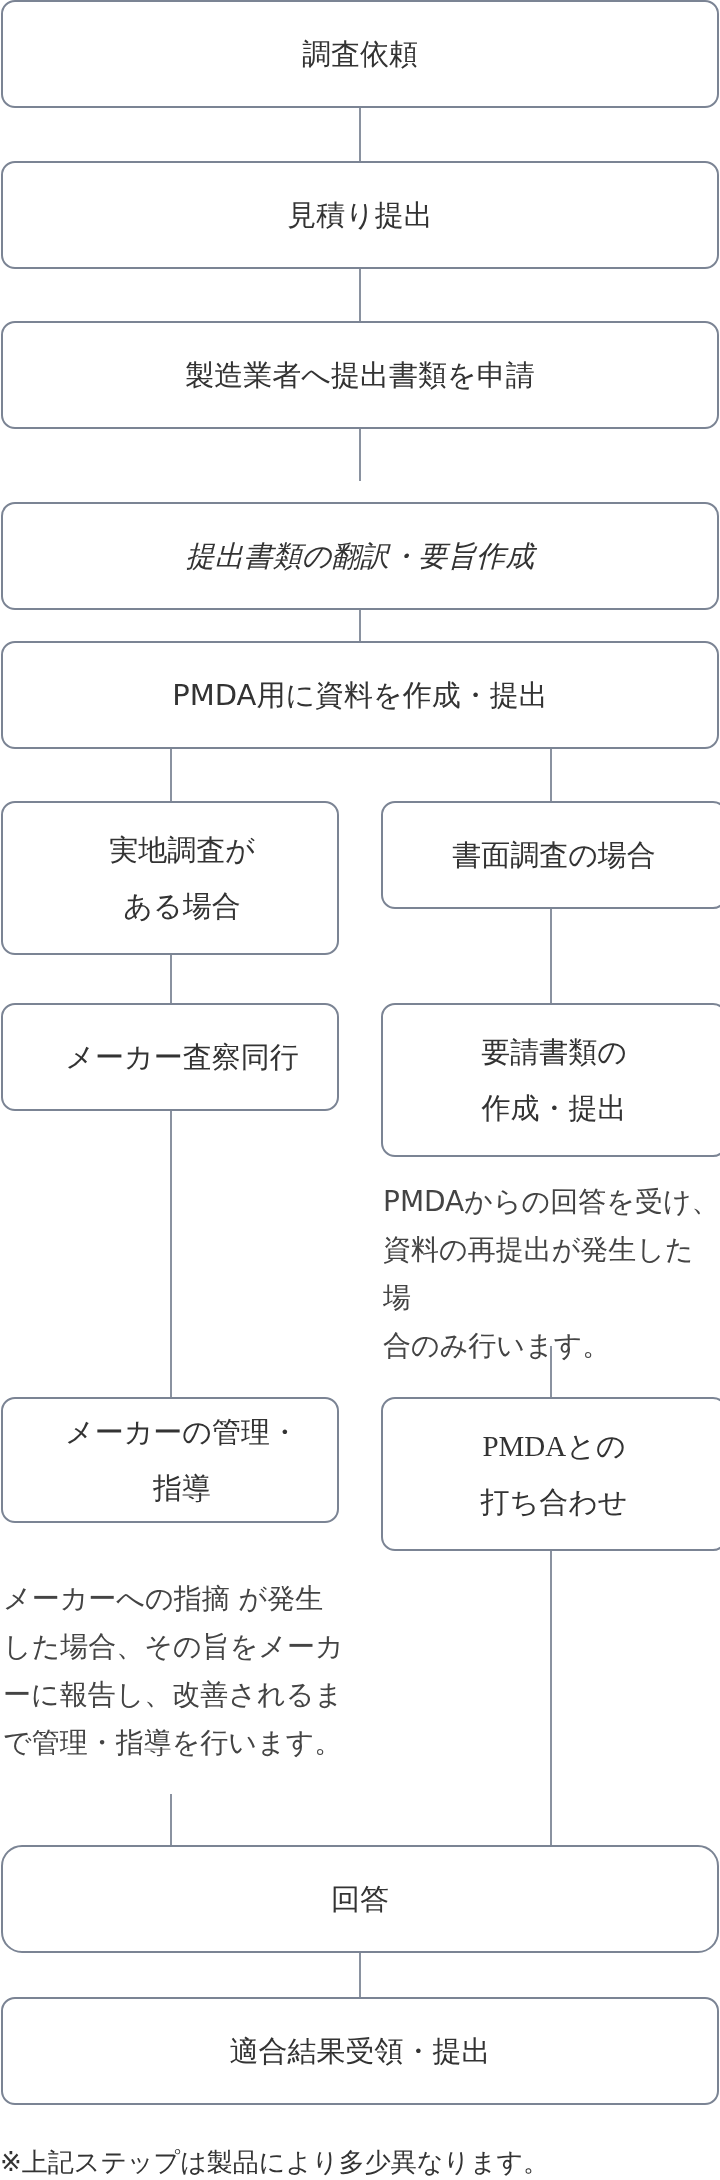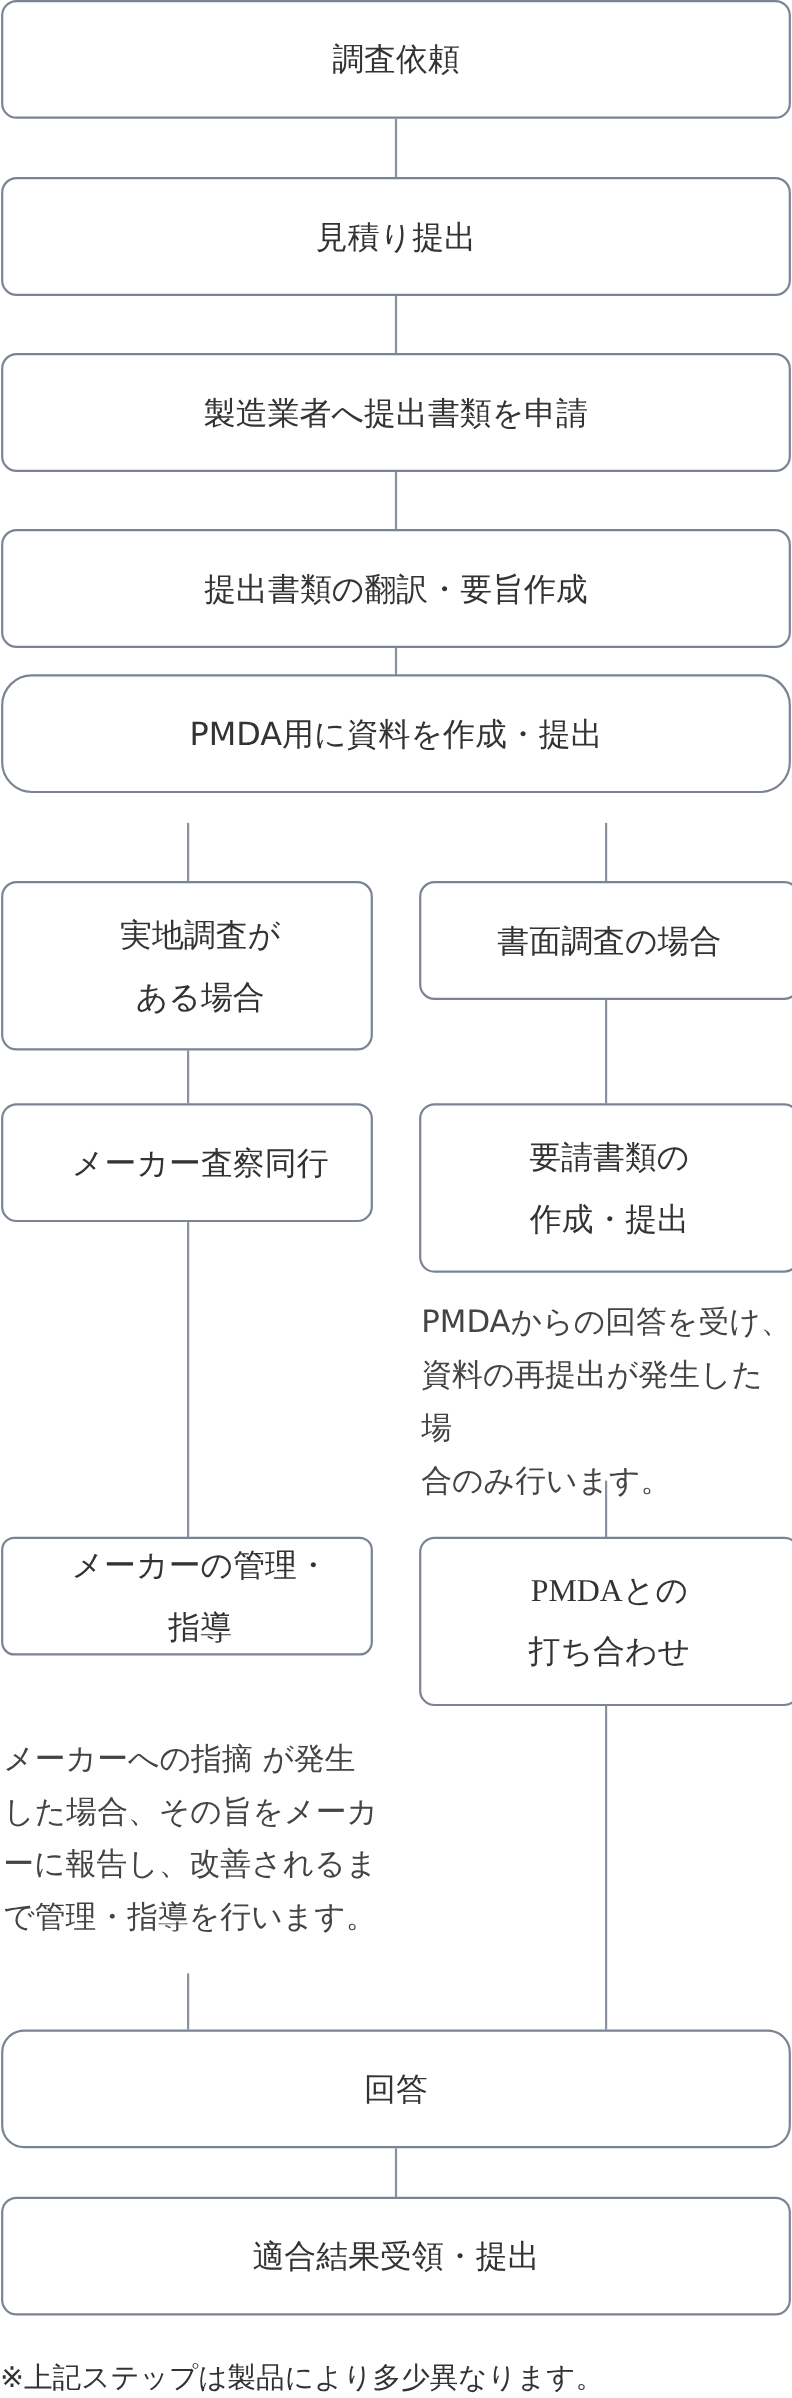--- a/index.html
+++ b/index.html
@@ -34,44 +34,44 @@
 
 <div class="box full" style="top:0px;">
     <span>調査依頼</span>
   </div>
 <div class="box full" style="top:161px;">
     <span>見積り提出</span>
   </div>
 <div class="box full" style="top:321px;">
     <span>製造業者へ提出書類を申請</span>
   </div>
-<div class="box full" style="top:481px;">
+<div class="box full" style="top:502px;font-style:italic;">
     <span>提出書類の翻訳・要旨作成</span>
   </div>
-<div class="box full" style="top:613px;border-radius:28px;">
+<div class="box full" style="top:641px;">
     <span>PMDA用に資料を作成・提出</span>
   </div>
 
 <div class="box lcol" style="top:801px; height:154px; white-space:pre-line;"><span>実地調査が
 ある場合</span></div>
 <div class="box rcol" style="top:801px; height:108px;">
     <span>書面調査の場合</span>
   </div>
 
 <div class="box lcol" style="top:1003px; height:108px;">
     <span>メーカー査察同行</span>
   </div>
 <div class="box rcol" style="top:1003px; height:154px; white-space:pre-line;"><span>要請書類の
 作成・提出</span></div>
 
 <div class="note" style="left:383px; top:1178px;">PMDAからの回答を受け、
 資料の再提出が発生した場
 合のみ行います。</div>
 
-<div class="box lcol" style="top:1397px; height:108px; white-space:pre-line;border-radius:12px;"><span>メーカーの管理・
+<div class="box lcol" style="top:1397px; height:126px; white-space:pre-line;"><span>メーカーの管理・
 指導</span></div>
 <div class="box rcol" style="top:1397px; height:154px; white-space:pre-line;font-family:Liberation Serif, serif;"><span>PMDAとの
 打ち合わせ</span></div>
 
 <div class="note" style="left:3px; top:1575px;">メーカーへの指摘 が発生
 した場合、その旨をメーカ
 ーに報告し、改善されるま
 で管理・指導を行います。</div>
 
 <div class="box full" style="top:1845px;border-radius:21px;">

